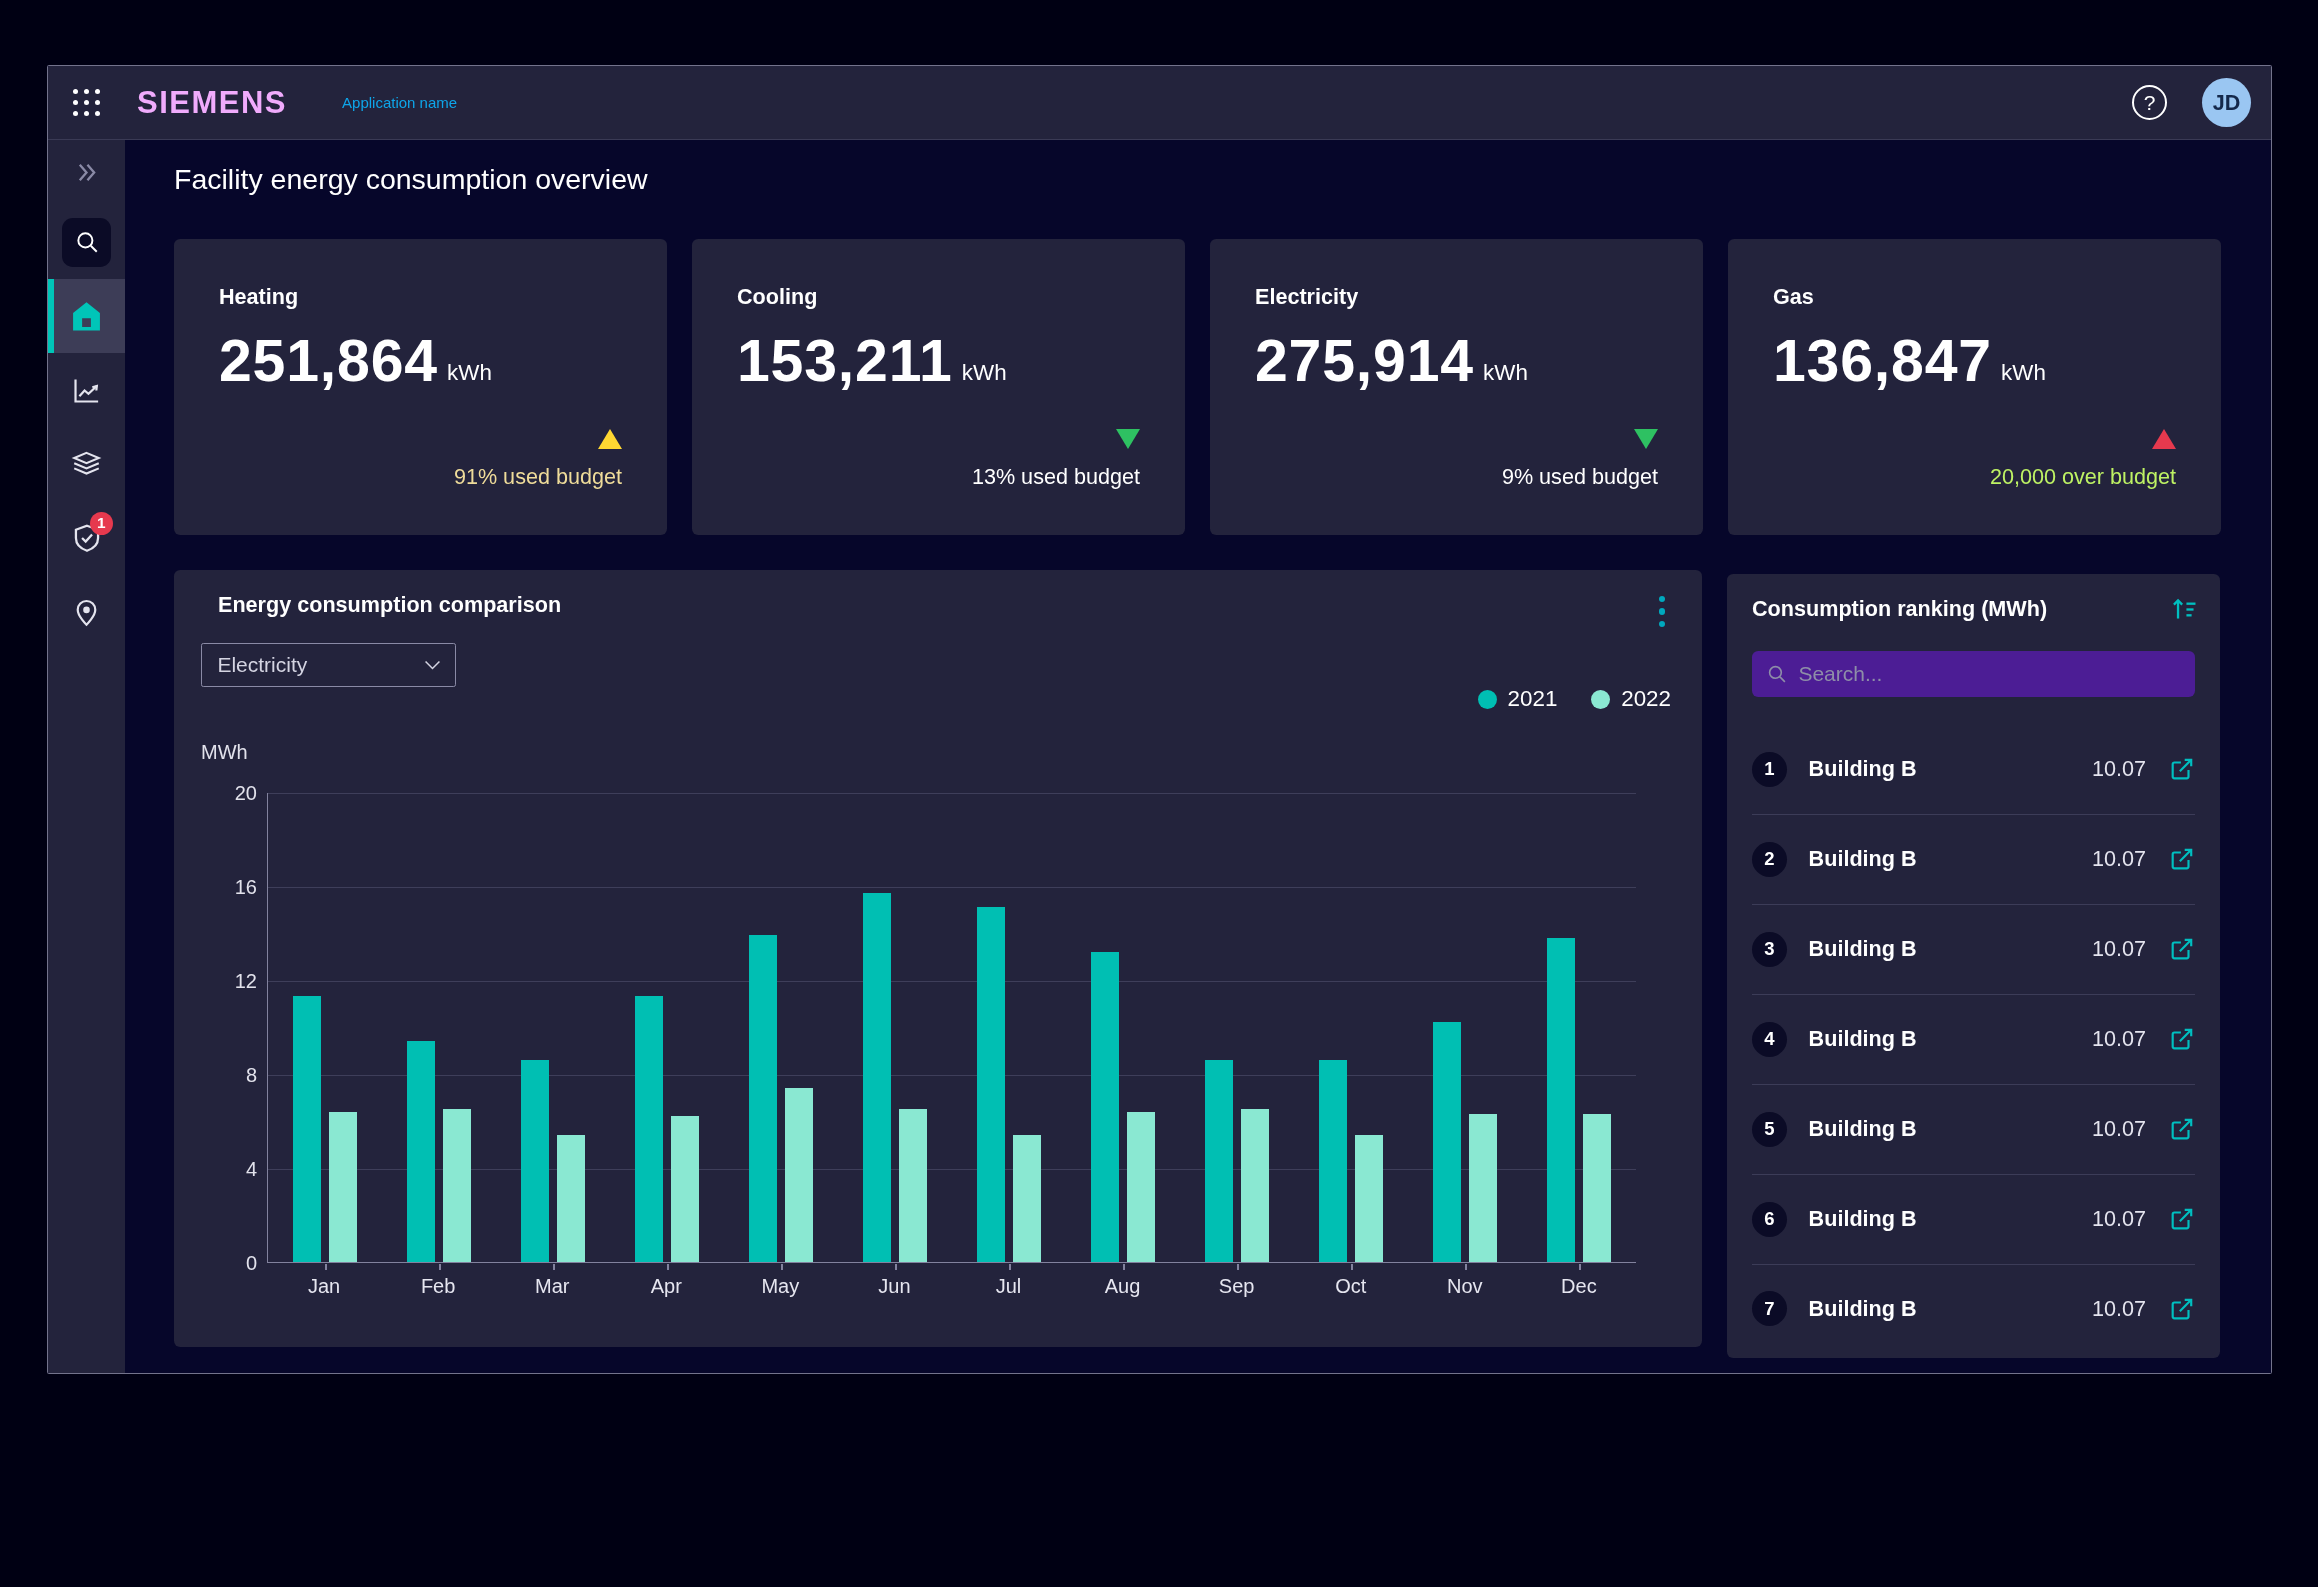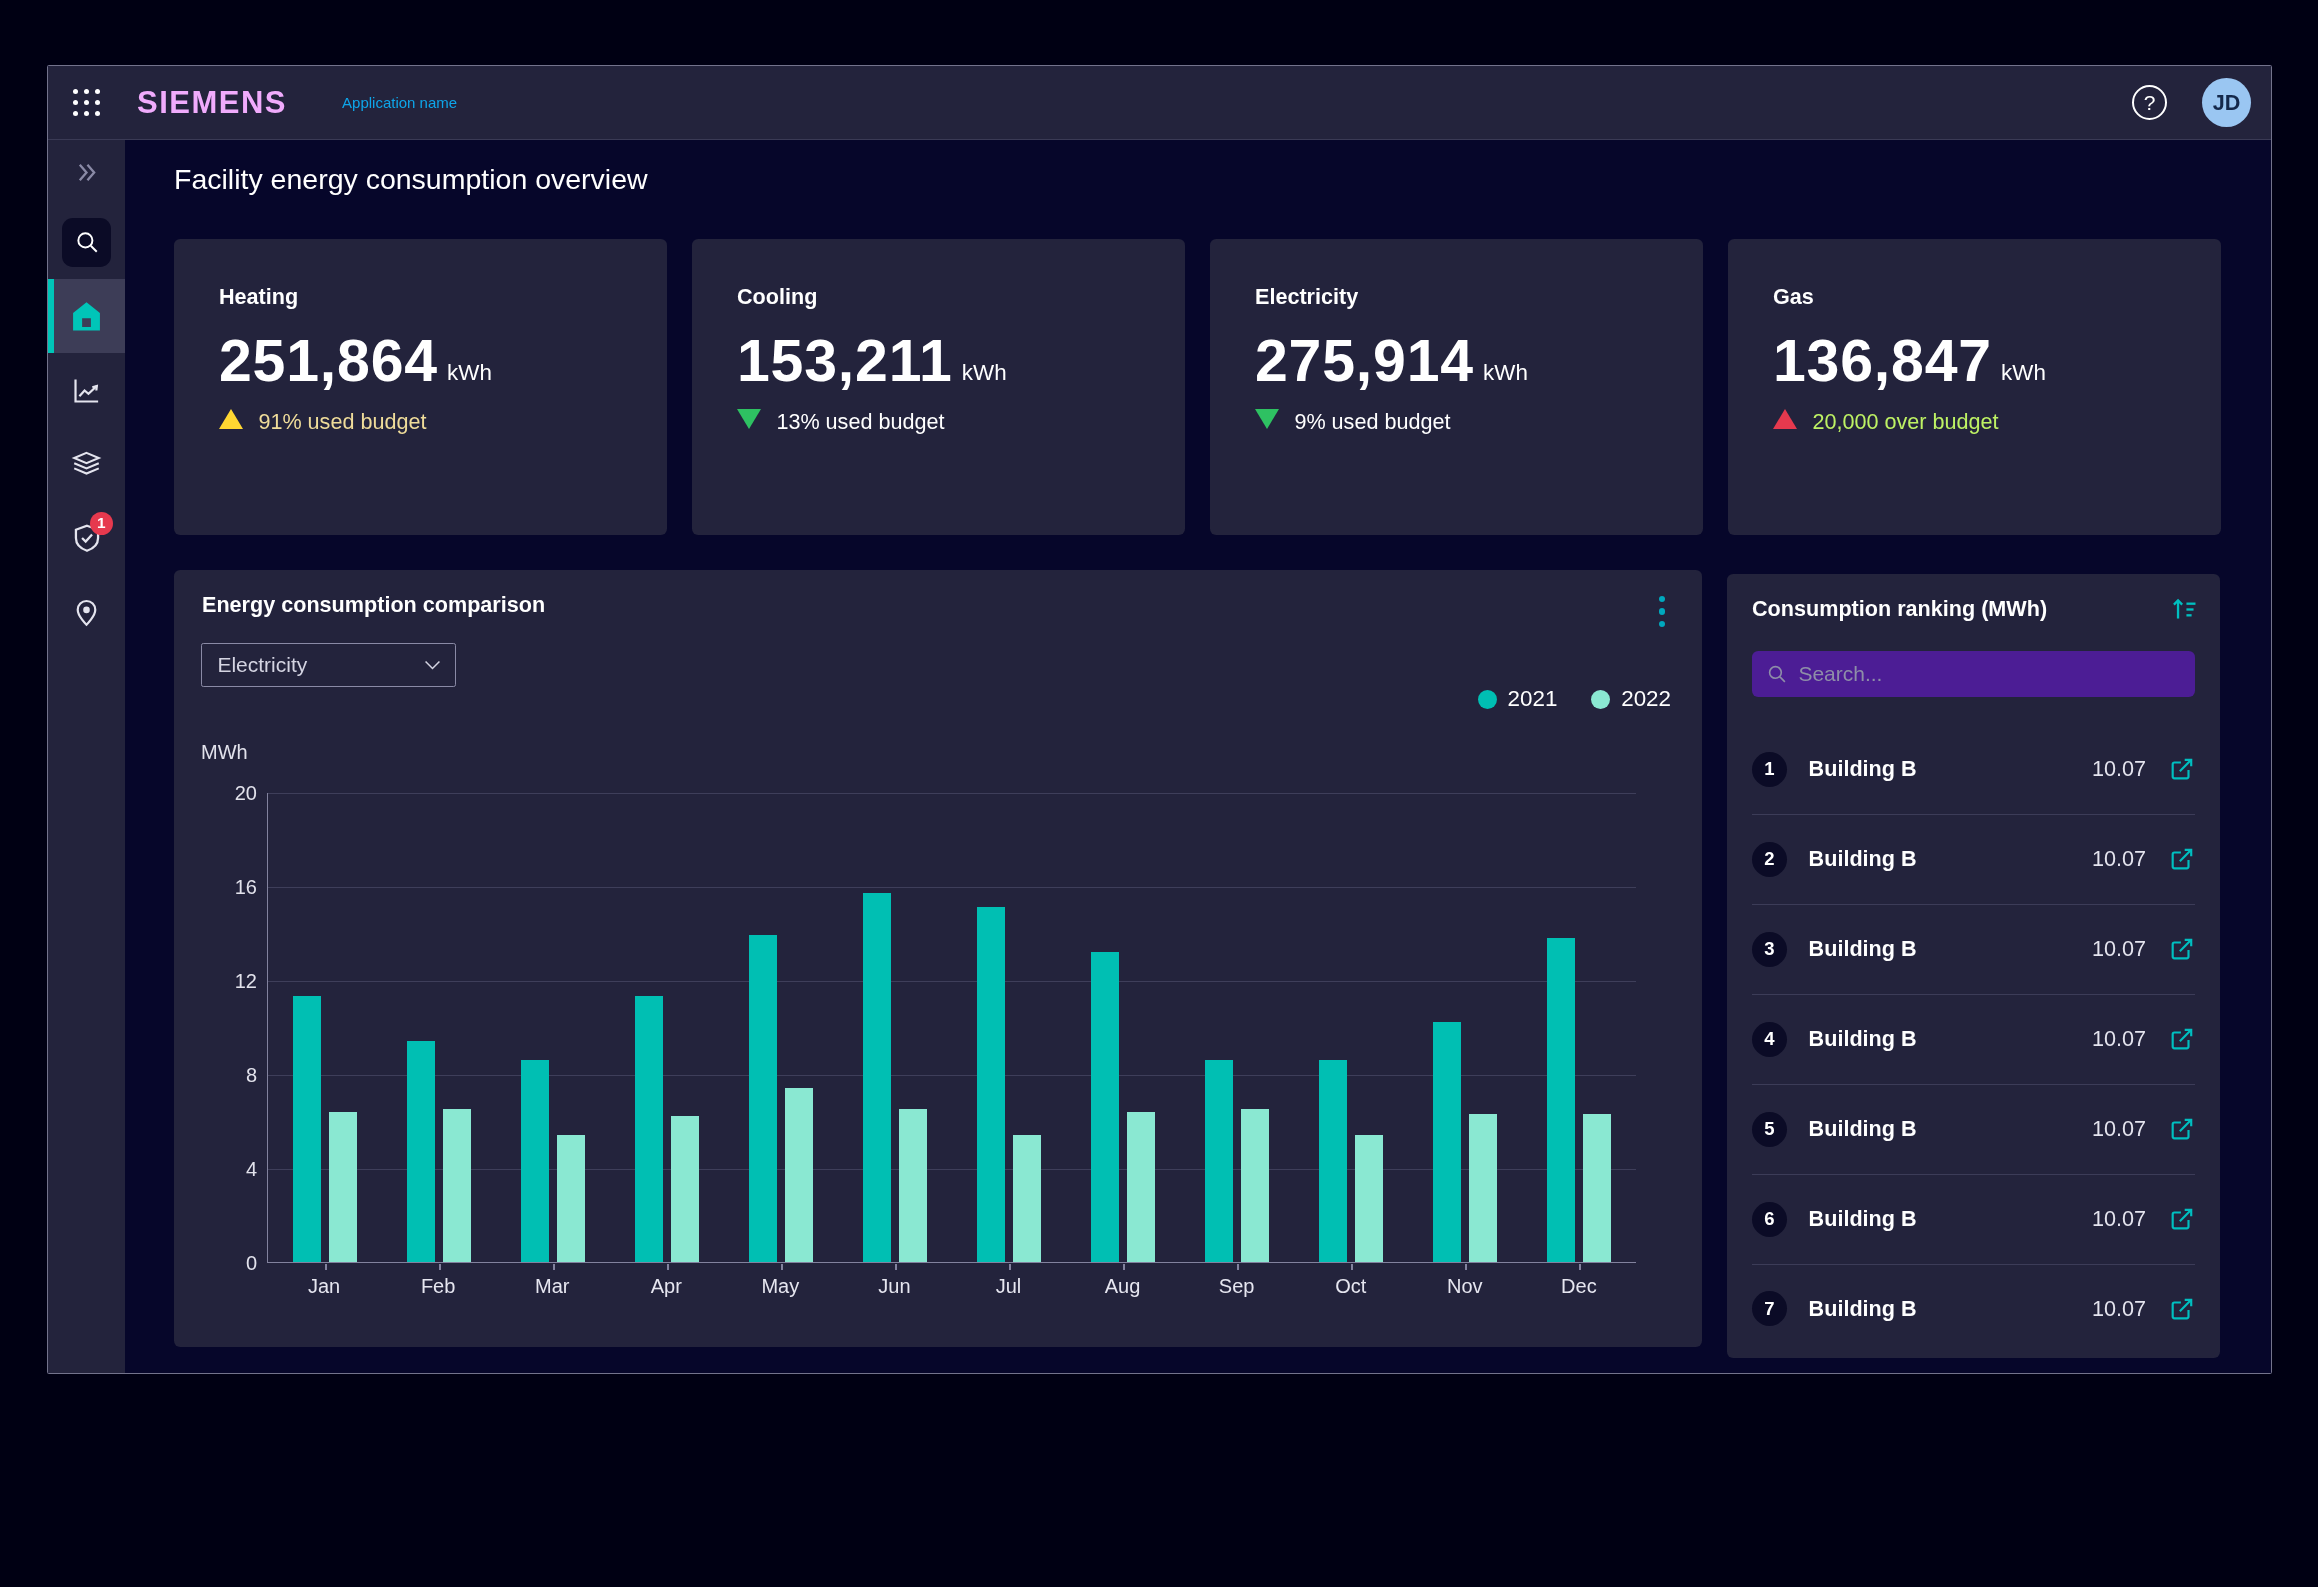--- a/index.html
+++ b/index.html
@@ -38,31 +38,31 @@
   .content { position:absolute; left:77px; top:74px; right:0; bottom:0; background:#06062A; }
   .page-title { position:absolute; left:49px; top:23px; color:#FFFFFF; font-size:28.5px; font-weight:300; }
 
   .kpi-row { position:absolute; left:49px; top:99px; display:grid; grid-template-columns:repeat(4,493px); gap:25px; }
   .card { background:#23233C; border-radius:6.2px; }
   .kpi-card { width:493px; height:296px; padding:45px; }
   .kpi-title { color:#FFFFFF; font-size:21.6px; font-weight:700; }
   .kpi-value-row { display:flex; align-items:flex-end; margin-top:21.6px; }
   .kpi-value { color:#FFFFFF; font-size:59px; font-weight:700; letter-spacing:0.8px; line-height:1; }
   .kpi-unit { color:#FFFFFF; font-size:22.4px; margin-left:9.2px; padding-bottom:4.6px; }
-  .kpi-status { display:flex; align-items:flex-start; gap:15.4px; margin-top:18px; font-size:21.6px; }
+  .kpi-status { display:flex; align-items:flex-end; gap:15.4px; margin-top:38px; font-size:21.6px;flex-direction:column; }
   .tri { width:0; height:0; }
   .tri.up   { border-left:12.3px solid transparent; border-right:12.3px solid transparent; border-bottom:20px solid currentColor; }
   .tri.down { border-left:12.3px solid transparent; border-right:12.3px solid transparent; border-top:20px solid currentColor; }
   .tone-warning .tri { color:#FFD732; } .tone-warning .status-text { color:#EFDC9A; }
   .tone-good    .tri { color:#2EC162; } .tone-good    .status-text { color:#ffffff; }
   .tone-danger  .tri { color:#E6394E; } .tone-danger  .status-text { color:#bef264; }
 
   
   .chart-card { position:absolute; left:49px; top:430px; width:1528px; height:777px; }
-  .chart-title { position:absolute; left:28px; top:21.6px; color:#FFFFFF; font-size:21.6px; font-weight:700; }
+  .chart-title { position:absolute; left:44px; top:21.6px; color:#FFFFFF; font-size:21.6px; font-weight:700; }
   .kebab { position:absolute; right:34px; top:23px; display:flex; flex-direction:column; gap:6.2px; cursor:pointer; padding:3.1px; }
   .kebab span { width:6.2px; height:6.2px; border-radius:50%; background:#00A8BE; }
   .dropdown { position:absolute; left:27px; top:73px; width:255px; height:44px; border:1.5px solid #8A8AA6; border-radius:2.3px;
               display:flex; align-items:center; justify-content:space-between; padding:0 14px 0 15.4px; color:#D4D4E2; font-size:21px; cursor:pointer; }
   .legend { position:absolute; right:31px; top:116px; display:flex; gap:34px; }
   .legend-item { display:flex; align-items:center; gap:10.8px; color:#FFFFFF; font-size:22.4px; }
   .legend-dot { width:19px; height:19px; border-radius:50%; }
 
   .ylabel-unit { position:absolute; left:27px; top:171px; color:#E2E2EC; font-size:20px; }
   .ytick { position:absolute; width:56px; text-align:right; color:#E2E2EC; font-size:20px; line-height:20px; }

